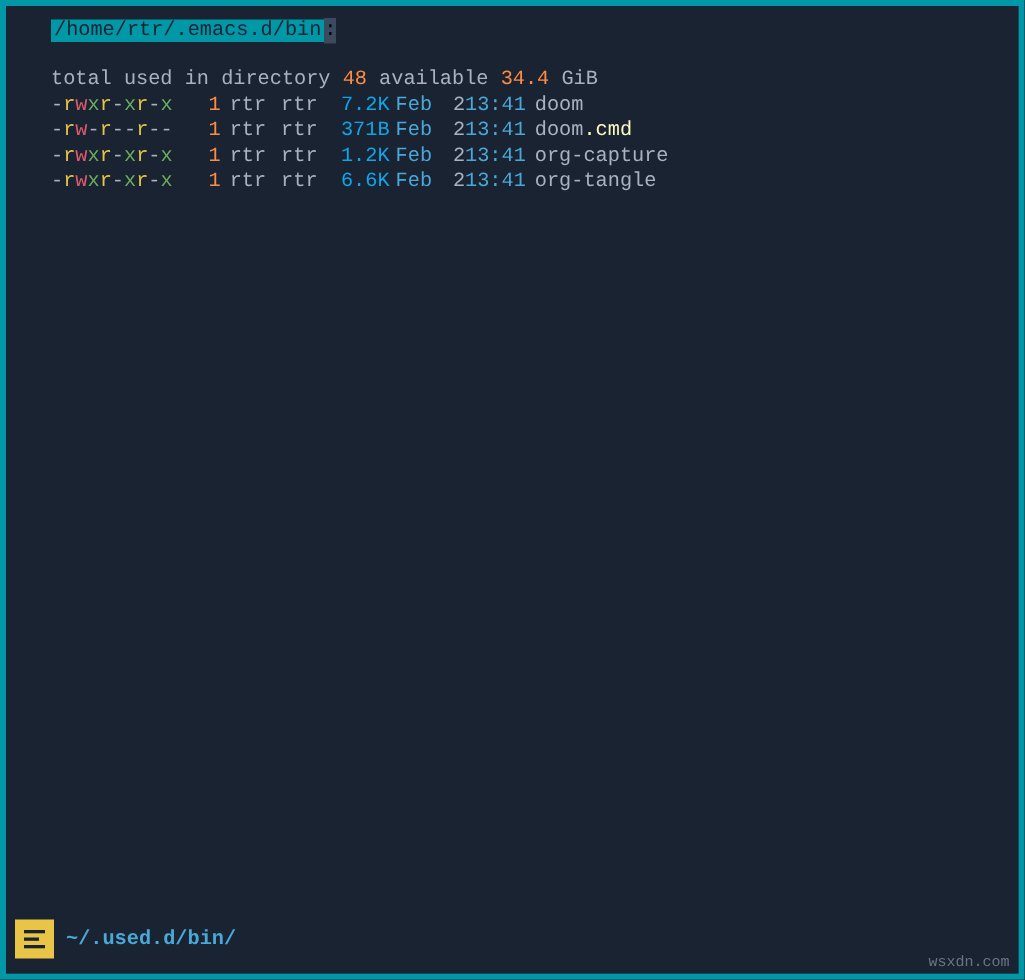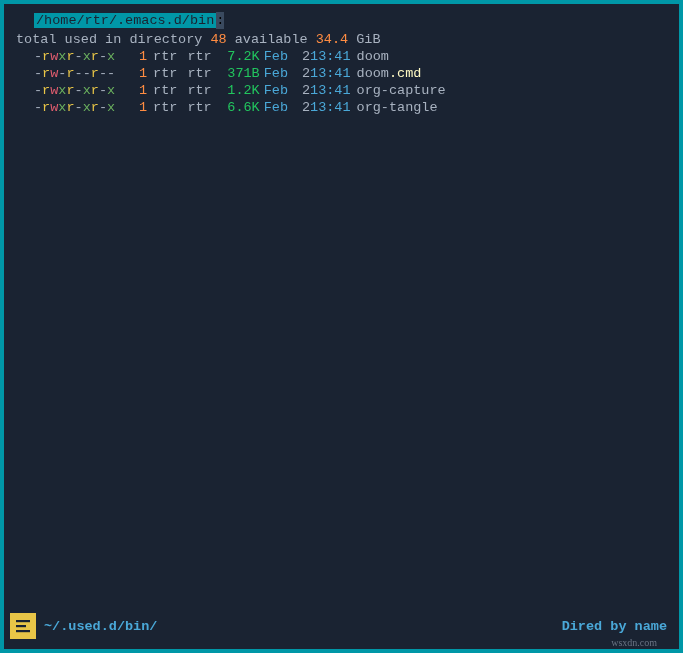--- a/index.html
+++ b/index.html
@@ -34,43 +34,43 @@
       padding: 0 2px;
       text-align: center;
     }
     .cursor-block {
       background: #3a4a5f;
       display: inline-block;
       width: 8px;
     }
     .summary-line {
       color: #a8b2c0;
-      padding-left: 12px;
-      margin-top: 2px;
+      padding-left: 30px;
+      margin-top: 16px;
     }
     .summary-num {
       color: #ff8c42;
     }
     .file-row {
       display: flex;
       padding-left: 30px;
       white-space: pre;
       color: #a8b2c0;
     }
     .perms {
       display: inline-flex;
     }
     .p-dash { color: #a8b2c0; }
     .p-r { color: #e8c547; }
     .p-w { color: #e05c6e; }
     .p-x { color: #6aaf5e; }
     .links { color: #ff8c42; width: 24px; text-align: right; margin-left: 8px; }
     .owner { color: #a8b2c0; margin-left: 6px; }
     .group { color: #a8b2c0; margin-left: 10px; }
-    .size { color: #22c55e; width: 48px; text-align: right; display: inline-block; }
+    .size { color: #0ea5e9; width: 48px; text-align: right; display: inline-block; }
     .month { color: #4aa8d8; margin-left: 4px; }
     .day { color: #a8b2c0; width: 18px; text-align: right; display: inline-block; margin-left: 4px;}
     .time { color: #4aa8d8; margin-left: 0; }
     .fname { color: #a8b2c0; margin-left: 6px; }
     .fname-ext { color: #fef9c3; }
     .modeline {
       height: 30px;
       display: flex;
       align-items: center;
       background: #1a2332;
@@ -97,25 +97,25 @@
       color: #4aa8d8;
       font-weight: bold;
       margin-right: 6px;
     }
     .minibuffer {
       height: 8px;
       background: #1a2332;
     }
     .watermark {
       position: absolute;
-      right: 26px;
+      right: 10px;
       bottom: 2px;
       color: #6a7484;
       font-size: 10px;
-      font-family: Liberation Serif, serif;
+      font-family: Liberation Mono, monospace;
     }
   </style>
 </head>
 <body>
 
 <div class="buffer">
   <div class="header-line">
     <span class="path-highlight">/home/rtr/.emacs.d/bin</span><span class="cursor-block">:</span>
   </div>
   <div class="summary-line">
@@ -132,18 +132,17 @@
 <div class="modeline">
   <div class="ml-icon">
     <svg viewBox="0 0 16 14">
       <rect x="1" y="1" width="14" height="2.2" fill="#1a2332"></rect>
       <rect x="1" y="6" width="10" height="2.2" fill="#1a2332"></rect>
       <rect x="1" y="11" width="14" height="2.2" fill="#1a2332"></rect>
     </svg>
   </div>
   <span class="ml-path">~/.used.d/bin/</span>
   <span class="ml-fill"></span>
-  <span class="ml-mode">Dired by name</span>
 </div>
 
 <div class="minibuffer"></div>
 
 <div class="watermark">wsxdn.com</div>
 
 </body></html>

